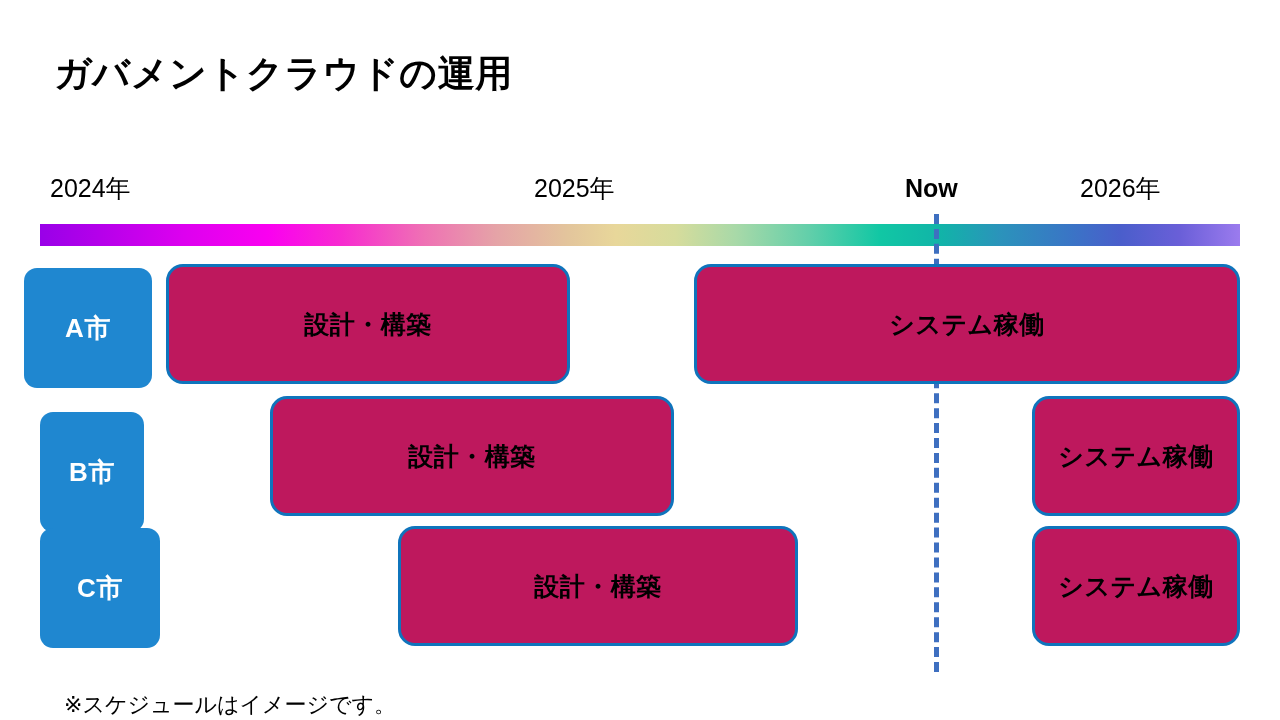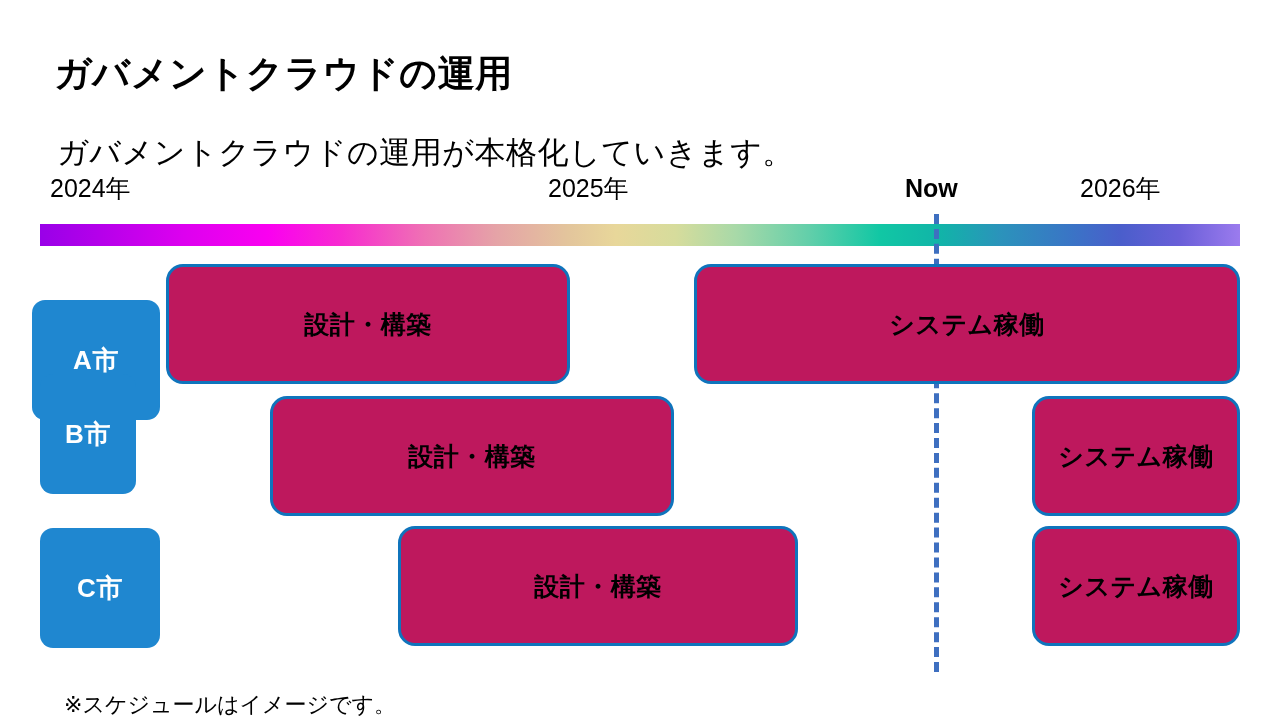--- a/index.html
+++ b/index.html
@@ -147,38 +147,37 @@
     white-space: nowrap;
     margin-left: 12px;
   }
 </style>
 </head>
 <body>
 
 <div id="slide">
 
   <h1 class="slide-title">ガバメントクラウドの運用</h1>
-  <p class="slide-subtitle">ガバメントクラウドの運用が本格化していきます。</p>
 
   <div class="axis-labels" id="axis-labels">
       <div class="axis-label" style="left: 50px;">2024年</div>
-      <div class="axis-label" style="left: 534px; margin-left: 14px;">2025年</div>
+      <div class="axis-label" style="left: 534px;">2025年</div>
       <div class="axis-label bold" style="left: 905px;">Now</div>
       <div class="axis-label" style="left: 1080px;">2026年</div>
     </div>
 
   <div class="gradient-bar"></div>
 
   <div class="now-line"></div>
 
   <div class="rows" id="rows">
-      <div class="city-chip" style="left: 32px; top: 268px; width: 128px; height: 120px; margin-top: 32px;">A市</div>
+      <div class="city-chip" style="left: 24px; top: 268px; width: 128px; height: 120px;">A市</div>
       <div class="task-bar" style="left: 166px; top: 264px; width: 404px; height: 120px;">設計・構築</div>
       <div class="task-bar" style="left: 694px; top: 264px; width: 546px; height: 120px;">システム稼働</div>
-      <div class="city-chip" style="left: 40px; top: 374px; width: 96px; height: 120px;">B市</div>
+      <div class="city-chip" style="left: 40px; top: 412px; width: 104px; height: 120px;">B市</div>
       <div class="task-bar" style="left: 270px; top: 396px; width: 404px; height: 120px;">設計・構築</div>
       <div class="task-bar" style="left: 1032px; top: 396px; width: 208px; height: 120px;">システム稼働</div>
       <div class="city-chip" style="left: 40px; top: 528px; width: 120px; height: 120px;">C市</div>
       <div class="task-bar" style="left: 398px; top: 526px; width: 400px; height: 120px;">設計・構築</div>
       <div class="task-bar" style="left: 1032px; top: 526px; width: 208px; height: 120px;">システム稼働</div>
     </div>
 
   <p class="footnote">※スケジュールはイメージです。</p>
 
 </div>

